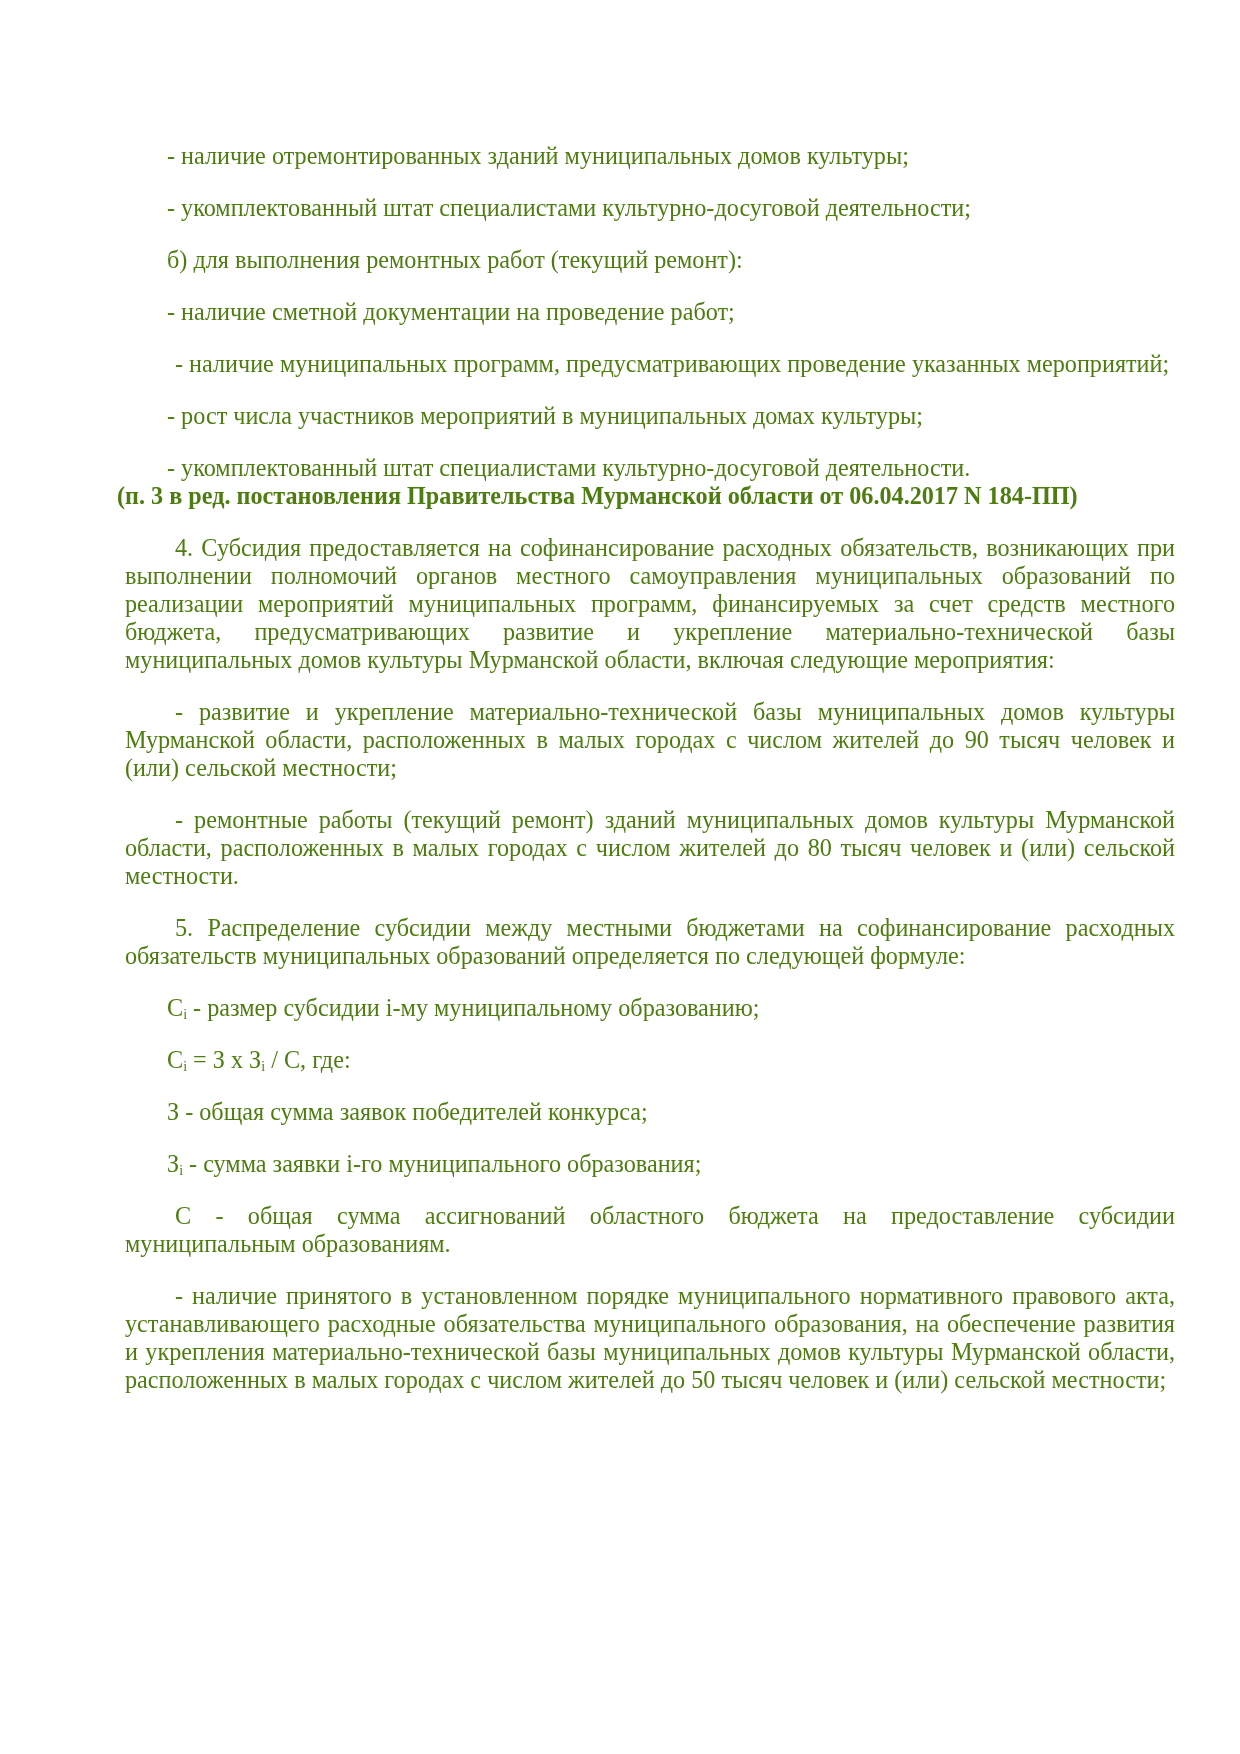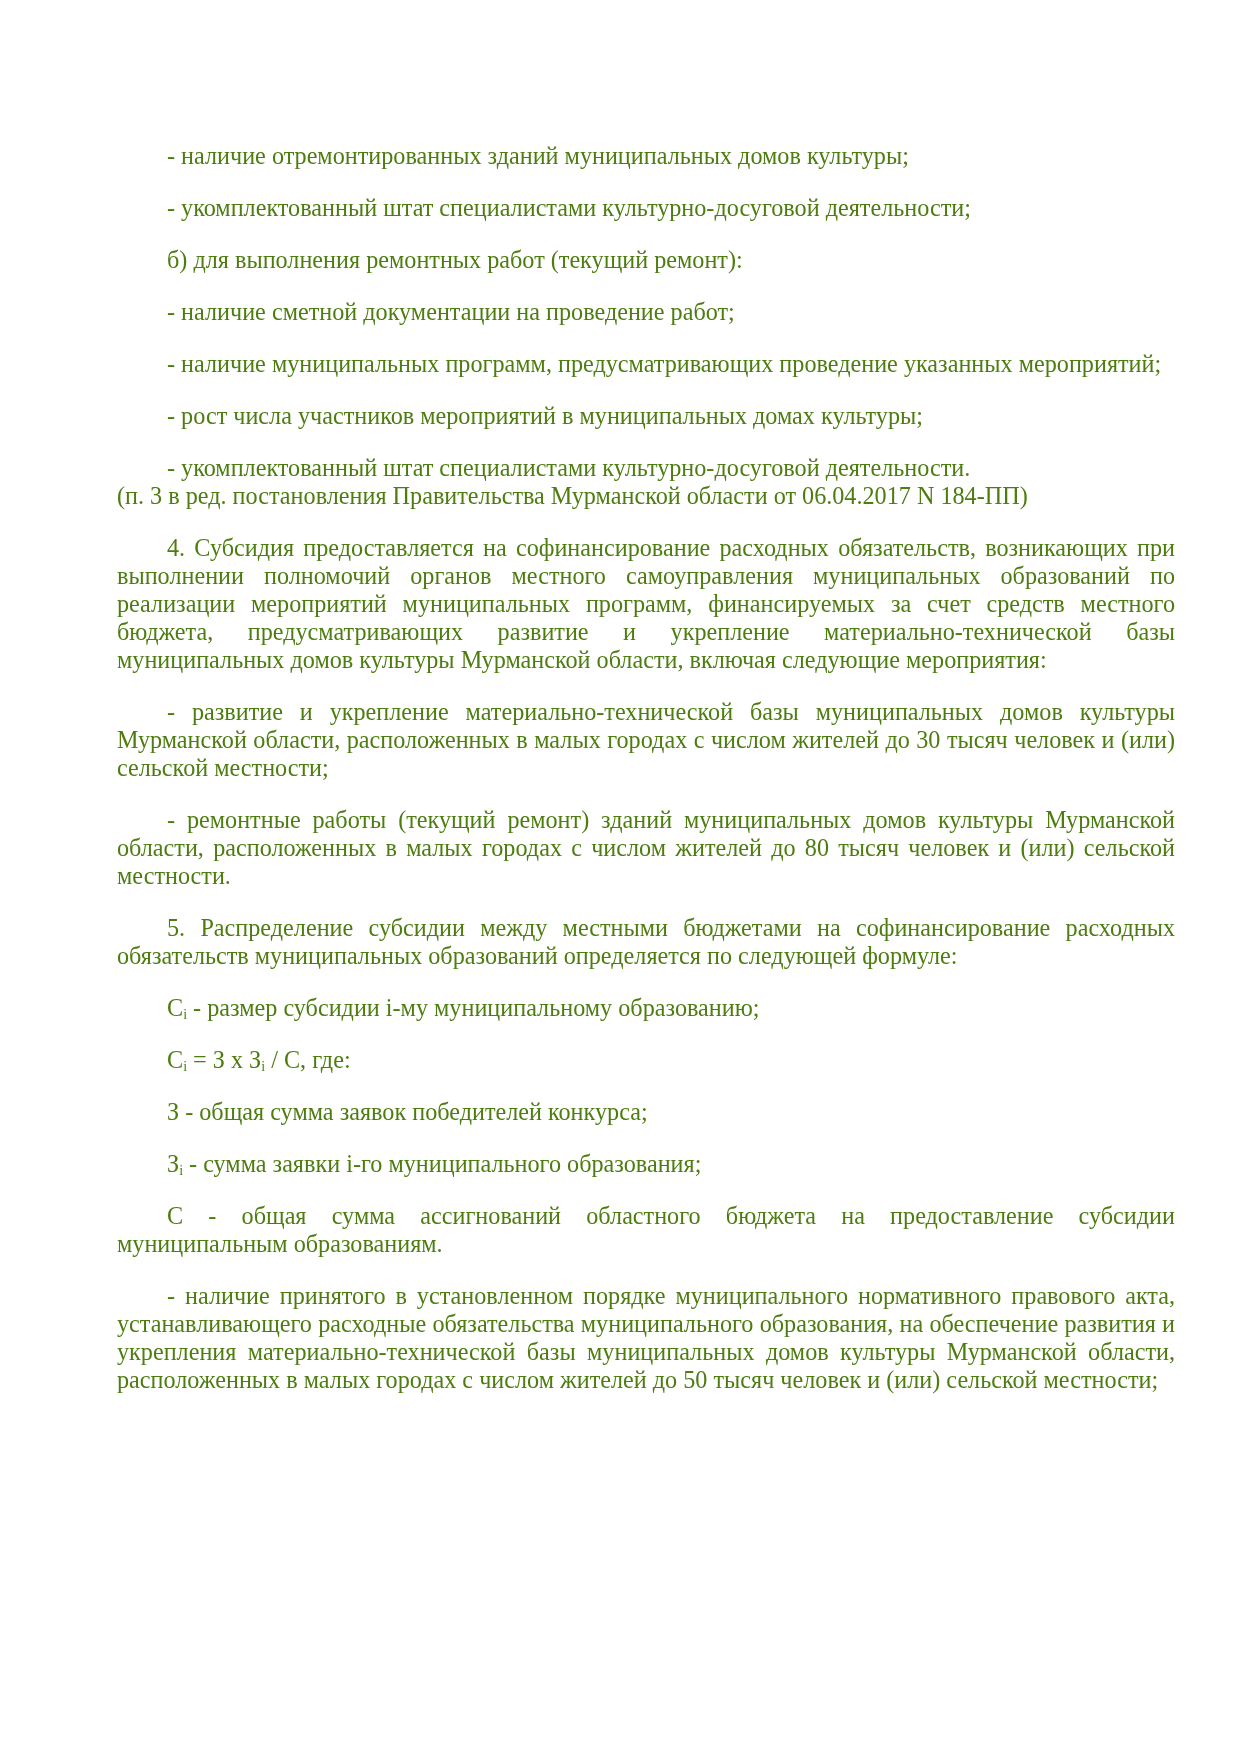--- a/index.html
+++ b/index.html
@@ -17,38 +17,39 @@
   .p {
     text-indent: 50px;
     text-align: justify;
     margin: 0 0 24px 0;
   }
   .p.tight { margin-bottom: 0; }
   .note {
     text-indent: 0;
     text-align: left;
     margin: 0 0 24px 0;
+    font-weight: bold;
   }
-  .p.last { text-align-last: left; }
+  .p.last { text-align-last: left; margin-left: 8px; }
   sub { font-size: 14px; vertical-align: -3px; line-height: 0; }
 </style>
 </head>
 <body>
 
 <div class="page">
   <p class="p">- наличие отремонтированных зданий муниципальных домов культуры;</p>
   <p class="p">- укомплектованный штат специалистами культурно-досуговой деятельности;</p>
   <p class="p">б) для выполнения ремонтных работ (текущий ремонт):</p>
   <p class="p">- наличие сметной документации на проведение работ;</p>
   <p class="p last">- наличие муниципальных программ, предусматривающих проведение указанных мероприятий;</p>
   <p class="p">- рост числа участников мероприятий в муниципальных домах культуры;</p>
   <p class="p tight">- укомплектованный штат специалистами культурно-досуговой деятельности.</p>
   <p class="note">(п. 3 в ред. постановления Правительства Мурманской области от 06.04.2017 N 184-ПП)</p>
   <p class="p last">4. Субсидия предоставляется на софинансирование расходных обязательств, возникающих при выполнении полномочий органов местного самоуправления муниципальных образований по реализации мероприятий муниципальных программ, финансируемых за счет средств местного бюджета, предусматривающих развитие и укрепление материально-технической базы муниципальных домов культуры Мурманской области, включая следующие мероприятия:</p>
-  <p class="p last">- развитие и укрепление материально-технической базы муниципальных домов культуры Мурманской области, расположенных в малых городах с числом жителей до 30 тысяч человек и (или) сельской местности;</p>
+  <p class="p last">- развитие и укрепление материально-технической базы муниципальных домов культуры Мурманской области, расположенных в малых городах с числом жителей до 90 тысяч человек и (или) сельской местности;</p>
   <p class="p last">- ремонтные работы (текущий ремонт) зданий муниципальных домов культуры Мурманской области, расположенных в малых городах с числом жителей до 80 тысяч человек и (или) сельской местности.</p>
   <p class="p last">5. Распределение субсидии между местными бюджетами на софинансирование расходных обязательств муниципальных образований определяется по следующей формуле:</p>
 
   <p class="p"><span>C</span><sub>i</sub><span> - размер субсидии i-му муниципальному образованию;</span></p>
 
   <p class="p"><span>C</span><sub>i</sub><span> = З x З</span><sub>i</sub><span> / С, где:</span></p>
   <p class="p"><span>З</span><span> - общая сумма заявок победителей конкурса;</span></p>
   <p class="p"><span>З</span><sub>i</sub><span> - сумма заявки i-го муниципального образования;</span></p>
   <p class="p last"><span>С</span><span> - общая сумма ассигнований областного бюджета на предоставление субсидии муниципальным образованиям.</span></p>
 

